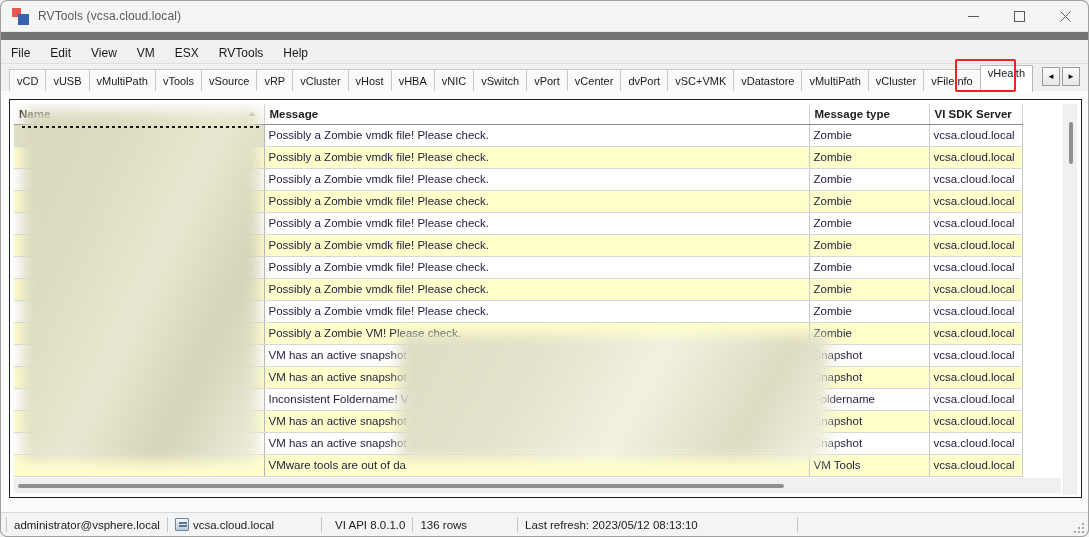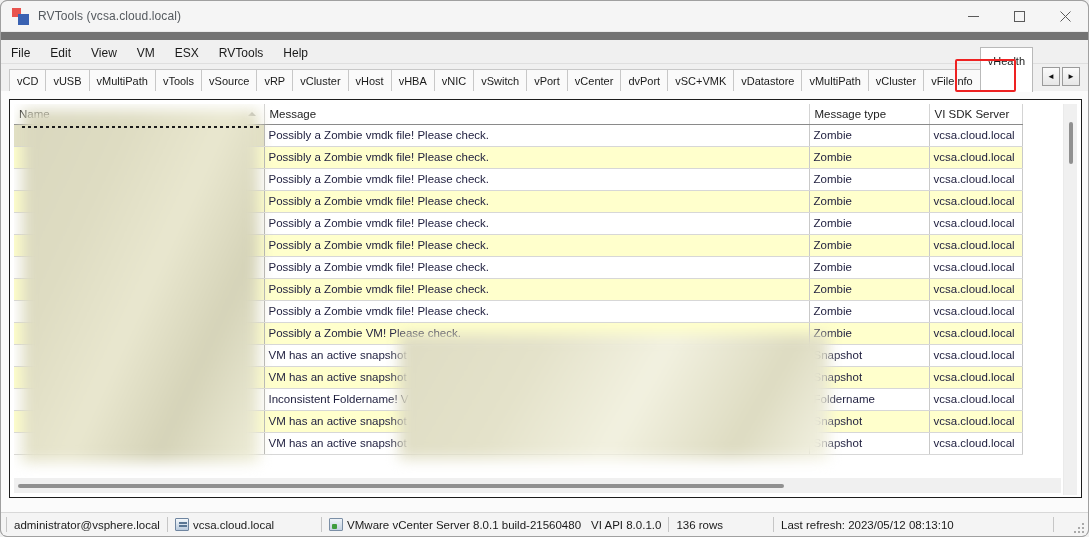--- a/index.html
+++ b/index.html
@@ -93,22 +93,22 @@
     border: 1px solid #c8c8c8;
     border-bottom: none;
     margin-right: -1px;
     padding: 4px 7px 4px 7px;
     height: 23px;
     line-height: 15px;
     white-space: nowrap;
   }
   .tab.selected {
     background: #ffffff;
-    height: 45px;
-    padding-top: 6px;
+    height: 27px;
+    padding-top: 0;
     position: relative;
     z-index: 3;
     border-color: #b9b9b9;
   }
   #tab-scroll-buttons {
     position: absolute;
     right: 8px; top: 3px;
     display: flex;
   }
   #tab-scroll-buttons .tsb {
@@ -160,21 +160,21 @@
   }
   table.grid col.c-name    { width: 250px; }
   table.grid col.c-msg     { width: 545px; }
   table.grid col.c-type    { width: 120px; }
   table.grid col.c-sdk     { width: 93px; }
 
   table.grid thead th {
     background: #ffffff;
     border-right: 1px solid #d4d4d4;
     border-bottom: 1px solid #8a8a8a;
-    font-weight: normal;
+    font-weight: bold;
     font-size: 11.5px;
     color: #1c1c1c;
     text-align: left;
     height: 20px;
     padding: 0 5px;
     position: relative;
     white-space: nowrap;
   }
   table.grid thead th .sort-asc {
     position: absolute;
@@ -508,20 +508,26 @@
               <td>VM has an active snapshot</td>
               <td>Snapshot</td>
               <td>vcsa.cloud.local</td>
             </tr>
             <tr>
               <td class="name-cell"></td>
               <td>VM has an active snapshot</td>
               <td>Snapshot</td>
               <td>vcsa.cloud.local</td>
             </tr>
+            <tr class="alt">
+              <td class="name-cell"></td>
+              <td>VMware tools are out of da</td>
+              <td>VM Tools</td>
+              <td>vcsa.cloud.local</td>
+            </tr>
           </tbody>
         </table>
 
         <div class="blur-block" id="blur-name"></div>
         <div class="blur-block" id="blur-msg"></div>
         <div id="selection-dots"></div>
       </div>
 
       <div id="h-scroll-mask"></div>
       <div id="v-scrollbar">
@@ -538,24 +544,20 @@
     <div class="sb-item">
       <span>administrator@vsphere.local</span>
     </div>
     <div class="sep"></div>
     <div class="sb-item">
       <span class="mini-icon-net"></span>
       <span>vcsa.cloud.local</span>
     </div>
     <div style="width:40px" class="sb-spacer"></div>
     <div class="sep"></div>
-    <div class="sb-item">
-      <span class="mini-icon-server"></span>
-      <span>VMware vCenter Server 8.0.1 build-21560480</span>
-    </div>
     <div style="width:6px" class="sb-spacer"></div>
     <div class="sb-item">VI API 8.0.1.0</div>
     <div class="sep"></div>
     <div class="sb-item">136 rows</div>
     <div style="width:43px" class="sb-spacer"></div>
     <div class="sep"></div>
     <div class="sb-item">Last refresh: 2023/05/12 08:13:10</div>
     <div style="width:92px" class="sb-spacer"></div>
     <div class="sep"></div>
     <div id="resize-grip">

